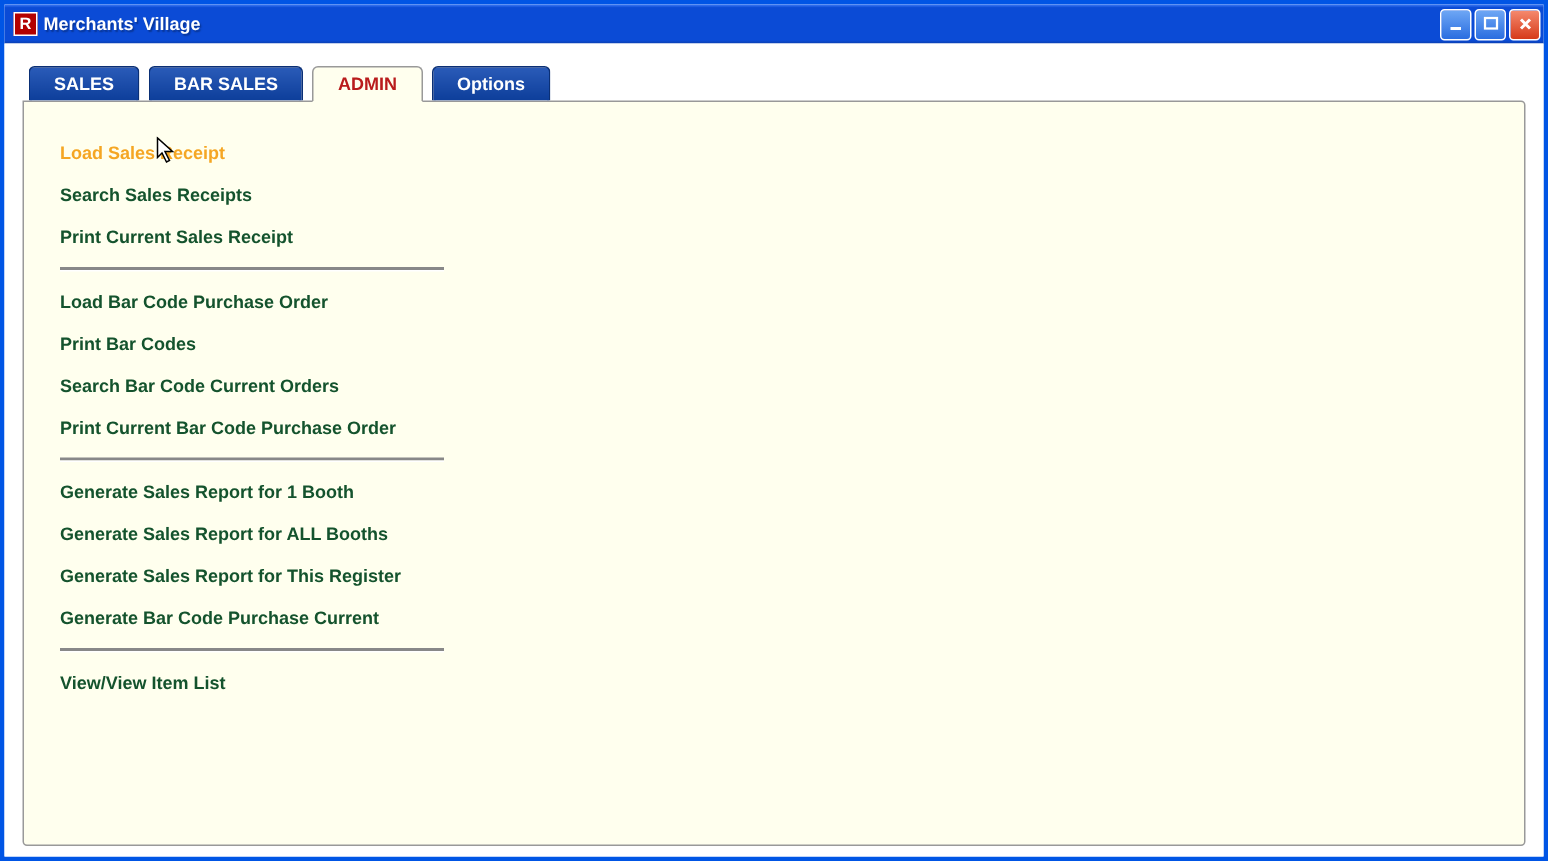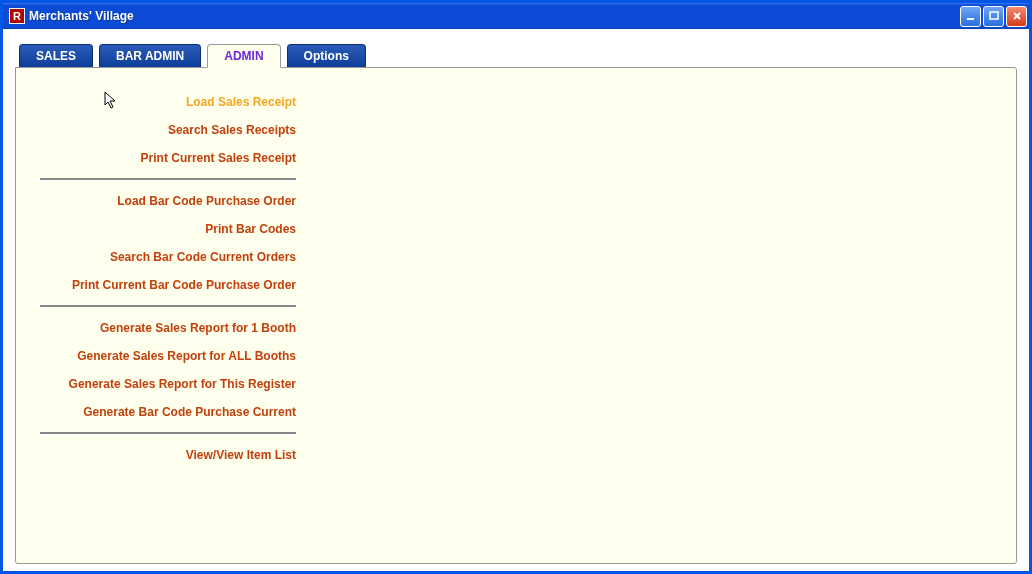--- a/index.html
+++ b/index.html
@@ -72,21 +72,20 @@
     .winbtn svg {
       width: 12px;
       height: 12px;
     }
     .client-area {
       flex: 1;
       background: #fff;
       display: flex;
       flex-direction: column;
       padding: 15px 12px 7px 12px;
-      text-align: right;
     }
     .tabbar {
       display: flex;
       gap: 6px;
       margin-left: 4px;
       position: relative;
       z-index: 2;
     }
     .tab {
       padding: 4px 16px;
@@ -94,42 +93,42 @@
       font-size: 12px;
       border-radius: 4px 4px 0 0;
       cursor: pointer;
       background: linear-gradient(to bottom, #2a5bb8, #0d3e9a);
       color: #fff;
       border: 1px solid #0a2f75;
       border-bottom: none;
     }
     .tab.active {
       background: #ffffee;
-      color: #6d28d9;
+      color: #b91c1c;
       border: 1px solid #999;
       border-bottom: 1px solid #ffffee;
       margin-bottom: -1px;
     }
     .panel {
       flex: 1;
       border: 1px solid #999;
       background: #ffffee;
       border-radius: 0 3px 3px 3px;
       padding: 20px 24px;
       position: relative;
       z-index: 1;
     }
     .menu-section {
       width: 256px;
     }
     .menu-item {
       font-weight: bold;
       font-size: 12px;
       padding: 7px 0;
-      color: #c2410c;
+      color: #14532d;
       cursor: pointer;
       display: block;
     }
     .menu-item.highlighted {
       color: #f5a623;
     }
     .divider {
       border: none;
       border-top: 2px solid #888;
       border-bottom: 1px solid #fff;
@@ -166,21 +165,21 @@
         <svg viewBox="0 0 12 12">
             <path d="M3 3 L9 9 M9 3 L3 9" stroke="#fff" stroke-width="2"></path>
           </svg>
       </div>
     </div>
   </div>
 
   <div class="client-area">
     <div class="tabbar">
       <div class="tab">SALES</div>
-      <div class="tab">BAR ADMIN</div>
+      <div class="tab">BAR SALES</div>
       <div class="tab active">ADMIN</div>
       <div class="tab">Options</div>
     </div>
 
     <div class="panel">
       <div class="menu-section">
         <span class="menu-item highlighted">Load Sales Receipt</span>
         <span class="menu-item">Search Sales Receipts</span>
         <span class="menu-item">Print Current Sales Receipt</span>
         <hr class="divider">

